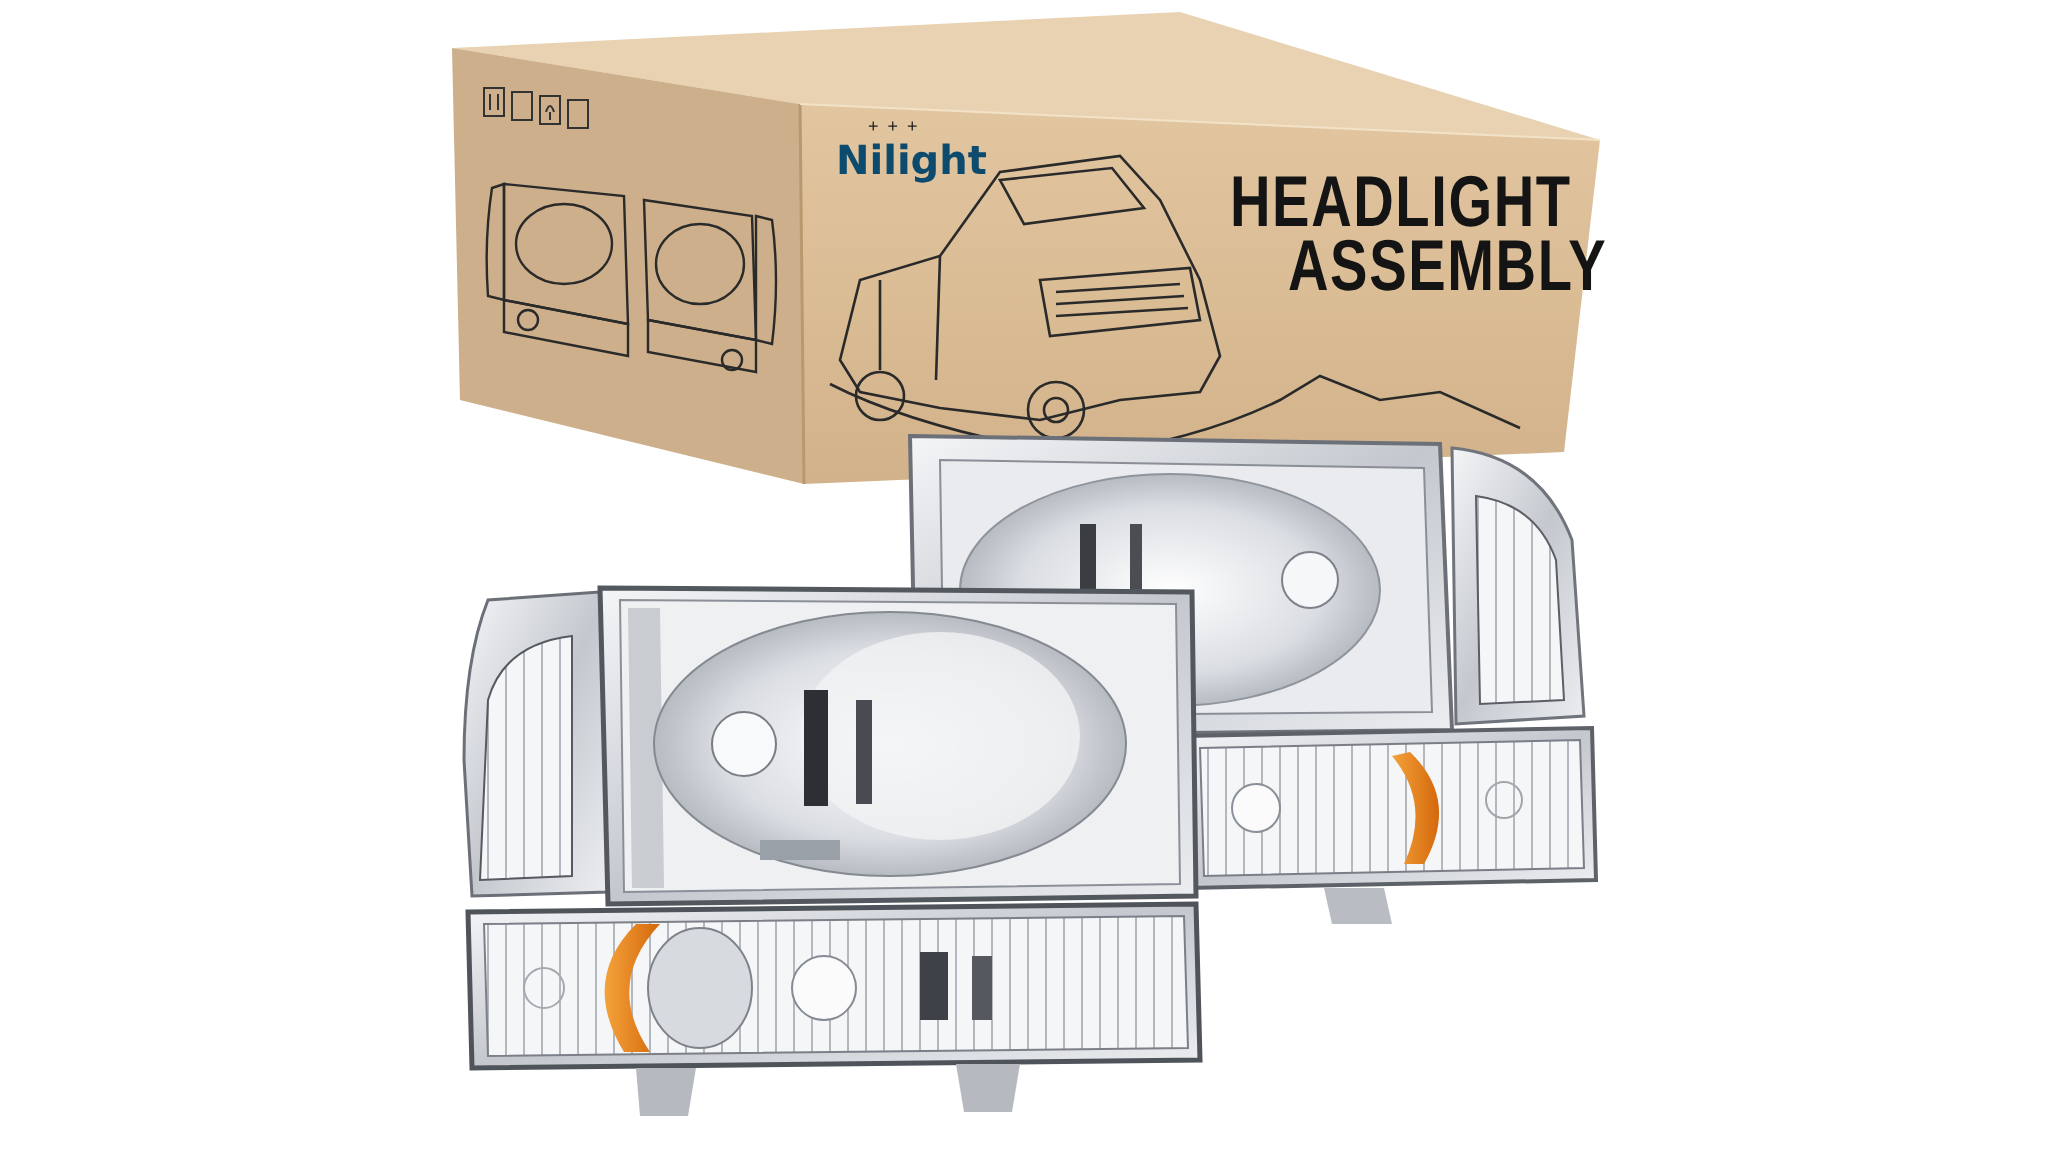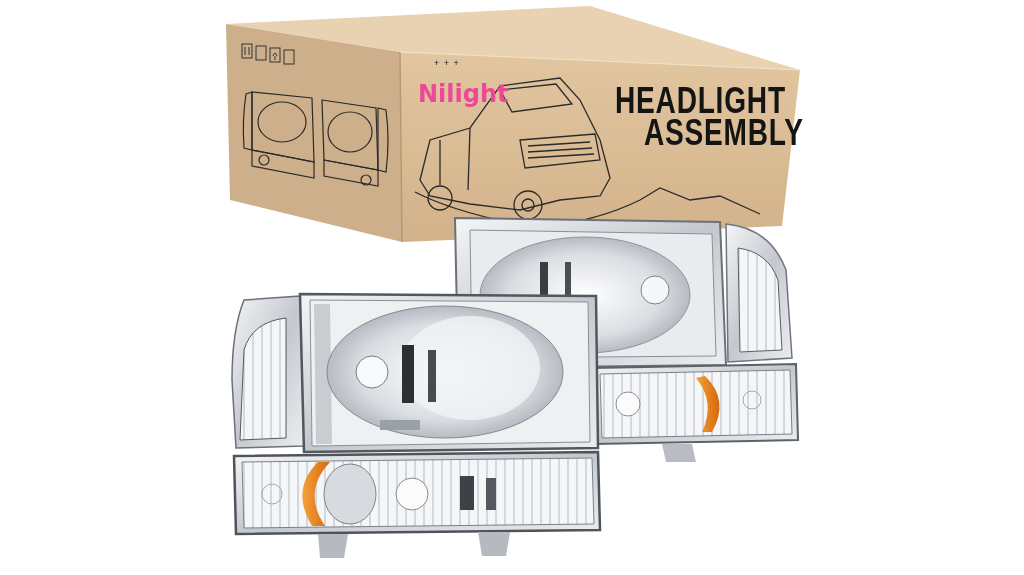--- a/index.html
+++ b/index.html
@@ -1,18 +1,18 @@
 <!DOCTYPE html>
 <html><head>
 <meta charset="utf-8">
 <style>
   html,body{margin:0;padding:0;background:#ffffff;}
   body{width:1024px;height:575px;position:relative;overflow:hidden;font-family:"Liberation Sans",sans-serif;}
   .stage{position:absolute;left:0;top:0;width:1024px;height:575px;}
-  .brand{position:absolute;left:418px;top:68px;font-family:"DejaVu Sans",sans-serif;font-weight:bold;font-size:24px;color:#ec4899;letter-spacing:0px;margin-top:12px;}
+  .brand{position:absolute;left:418px;top:68px;font-family:"DejaVu Sans",sans-serif;font-weight:bold;font-size:20px;color:#0c4a6e;letter-spacing:0px;}
   .brand-stars{position:absolute;left:434px;top:58px;font-size:9px;color:#1a1a1a;letter-spacing:1px;}
   .title{position:absolute;font-family:"Liberation Sans",sans-serif;font-weight:bold;color:#141414;transform:scaleX(0.78);transform-origin:left top;letter-spacing:1px;}
   .title.l1{left:615px;top:80px;font-size:36px;}
   .title.l2{left:644px;top:112px;font-size:36px;}
 </style>
 </head>
 <body>
 
 <svg class="stage" width="1024" height="575" viewBox="0 0 1024 575" xmlns="http://www.w3.org/2000/svg">
   <defs>

